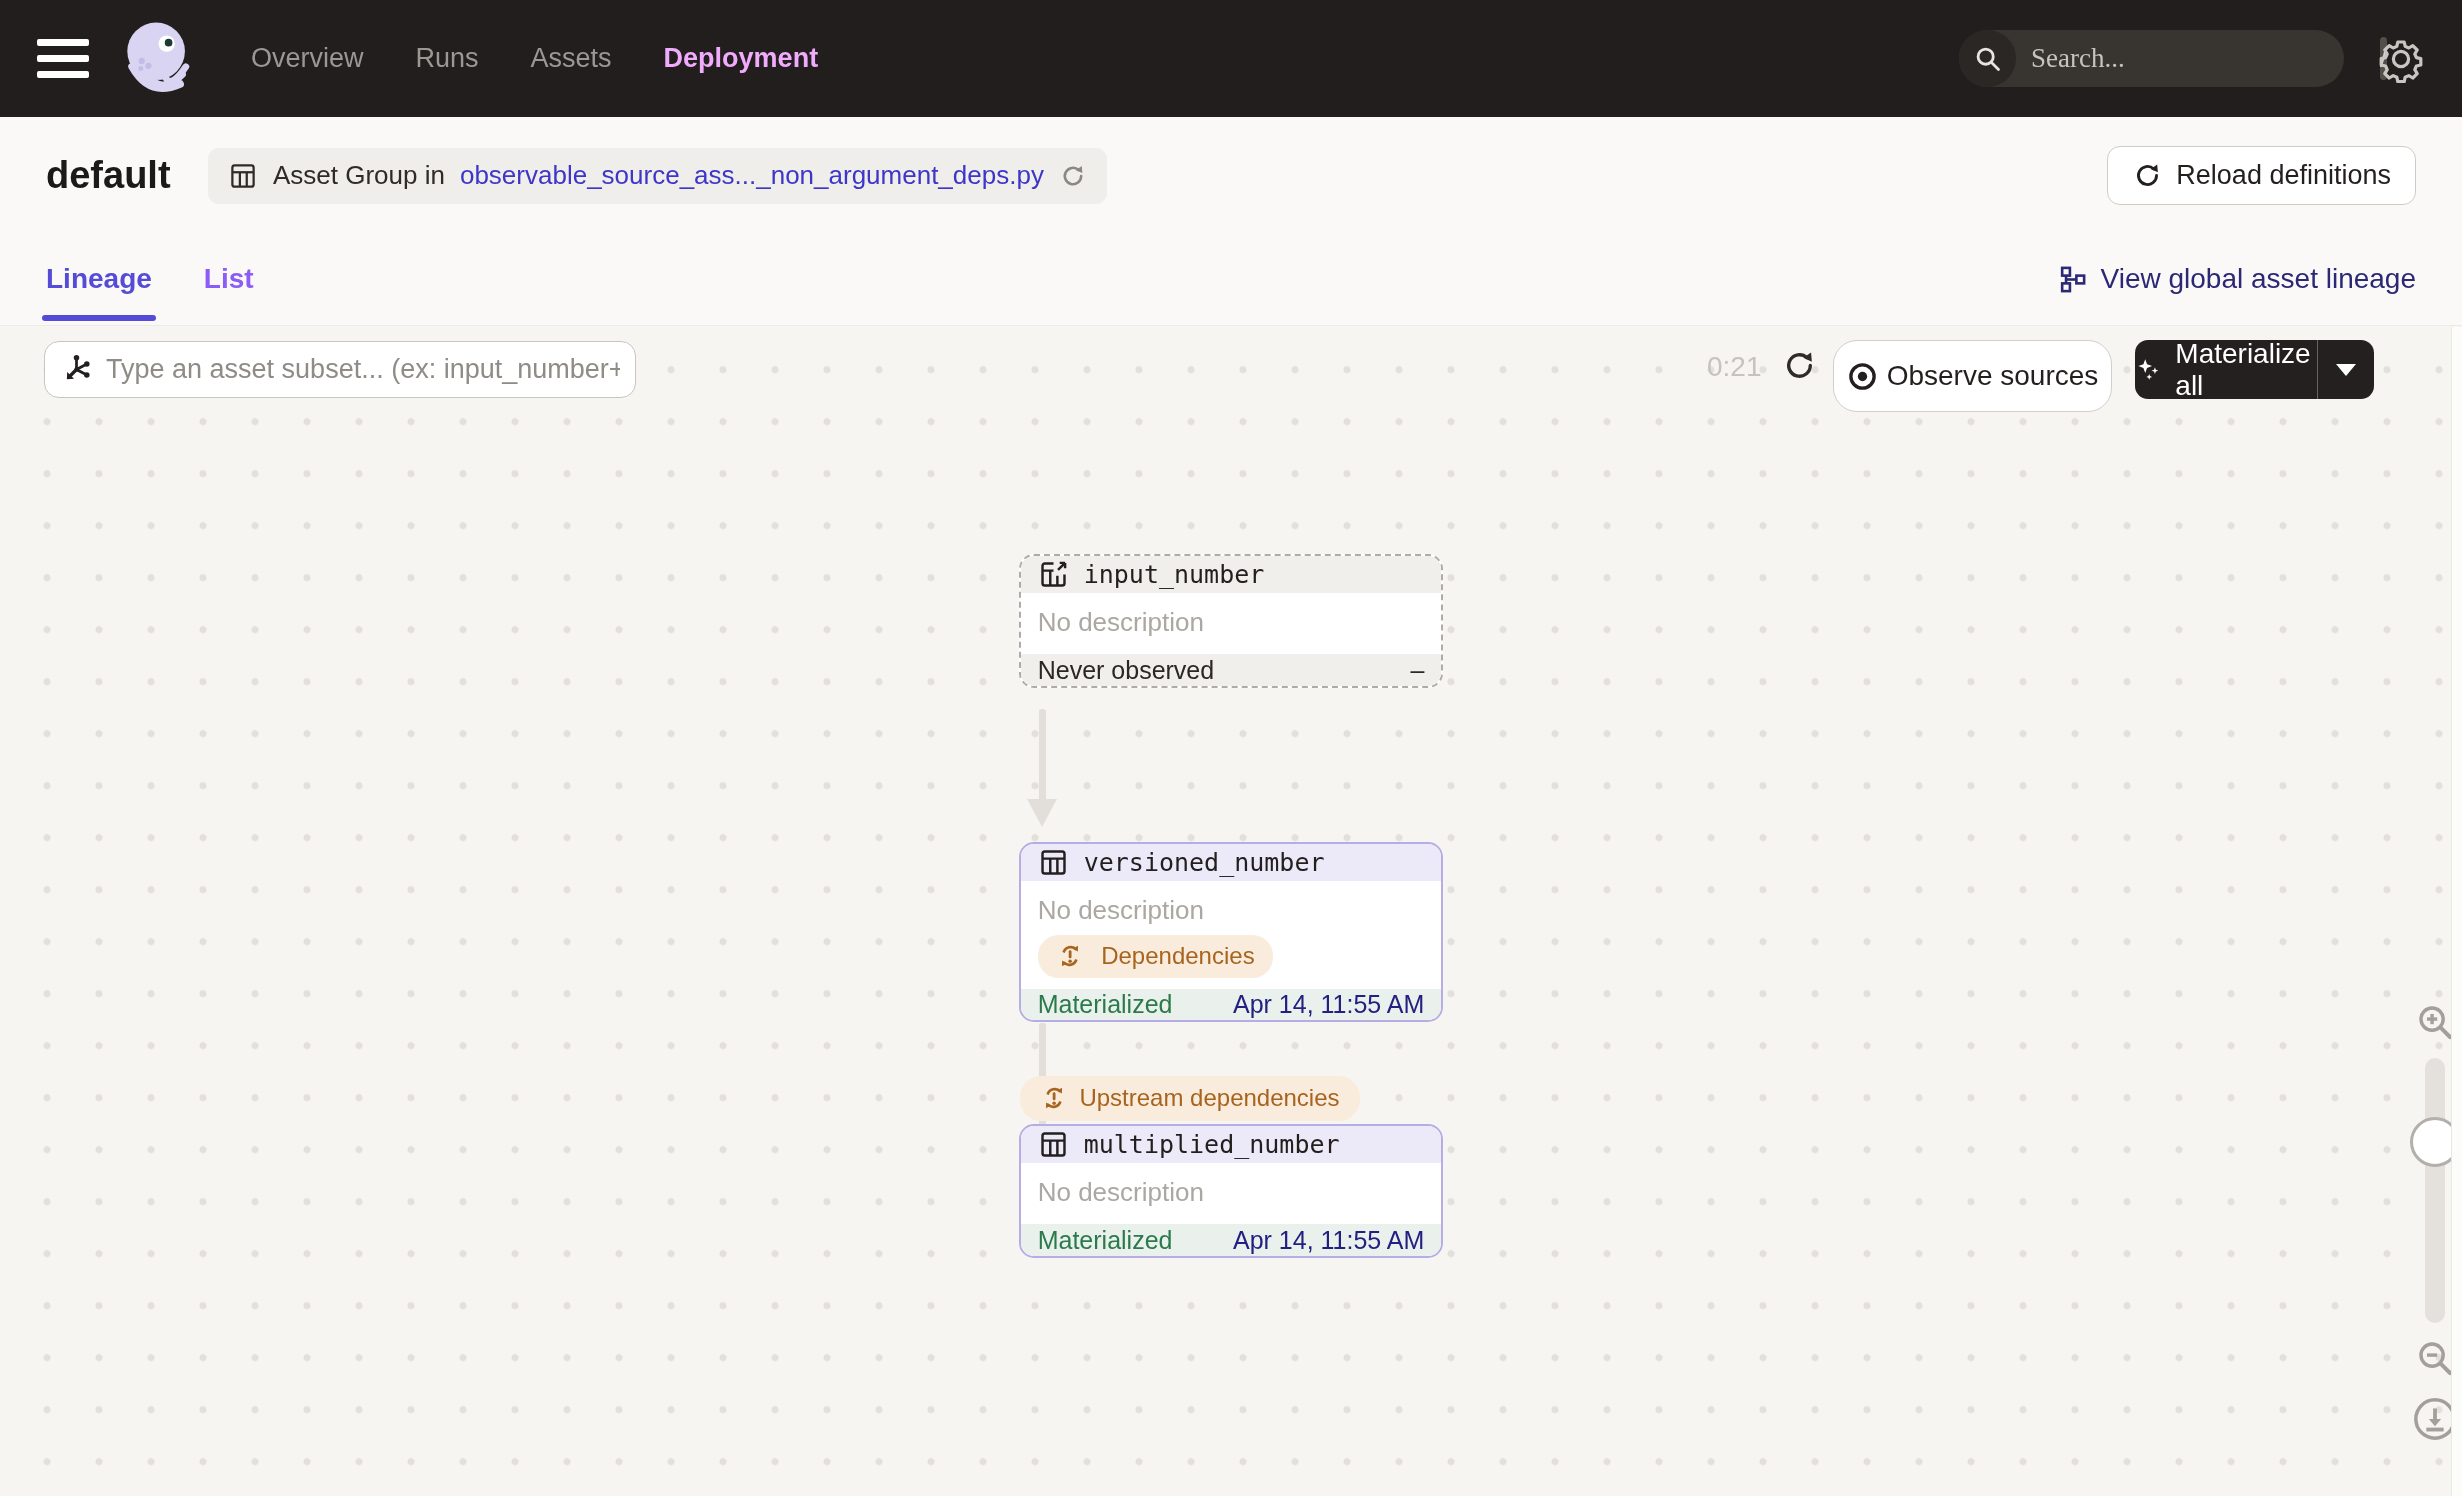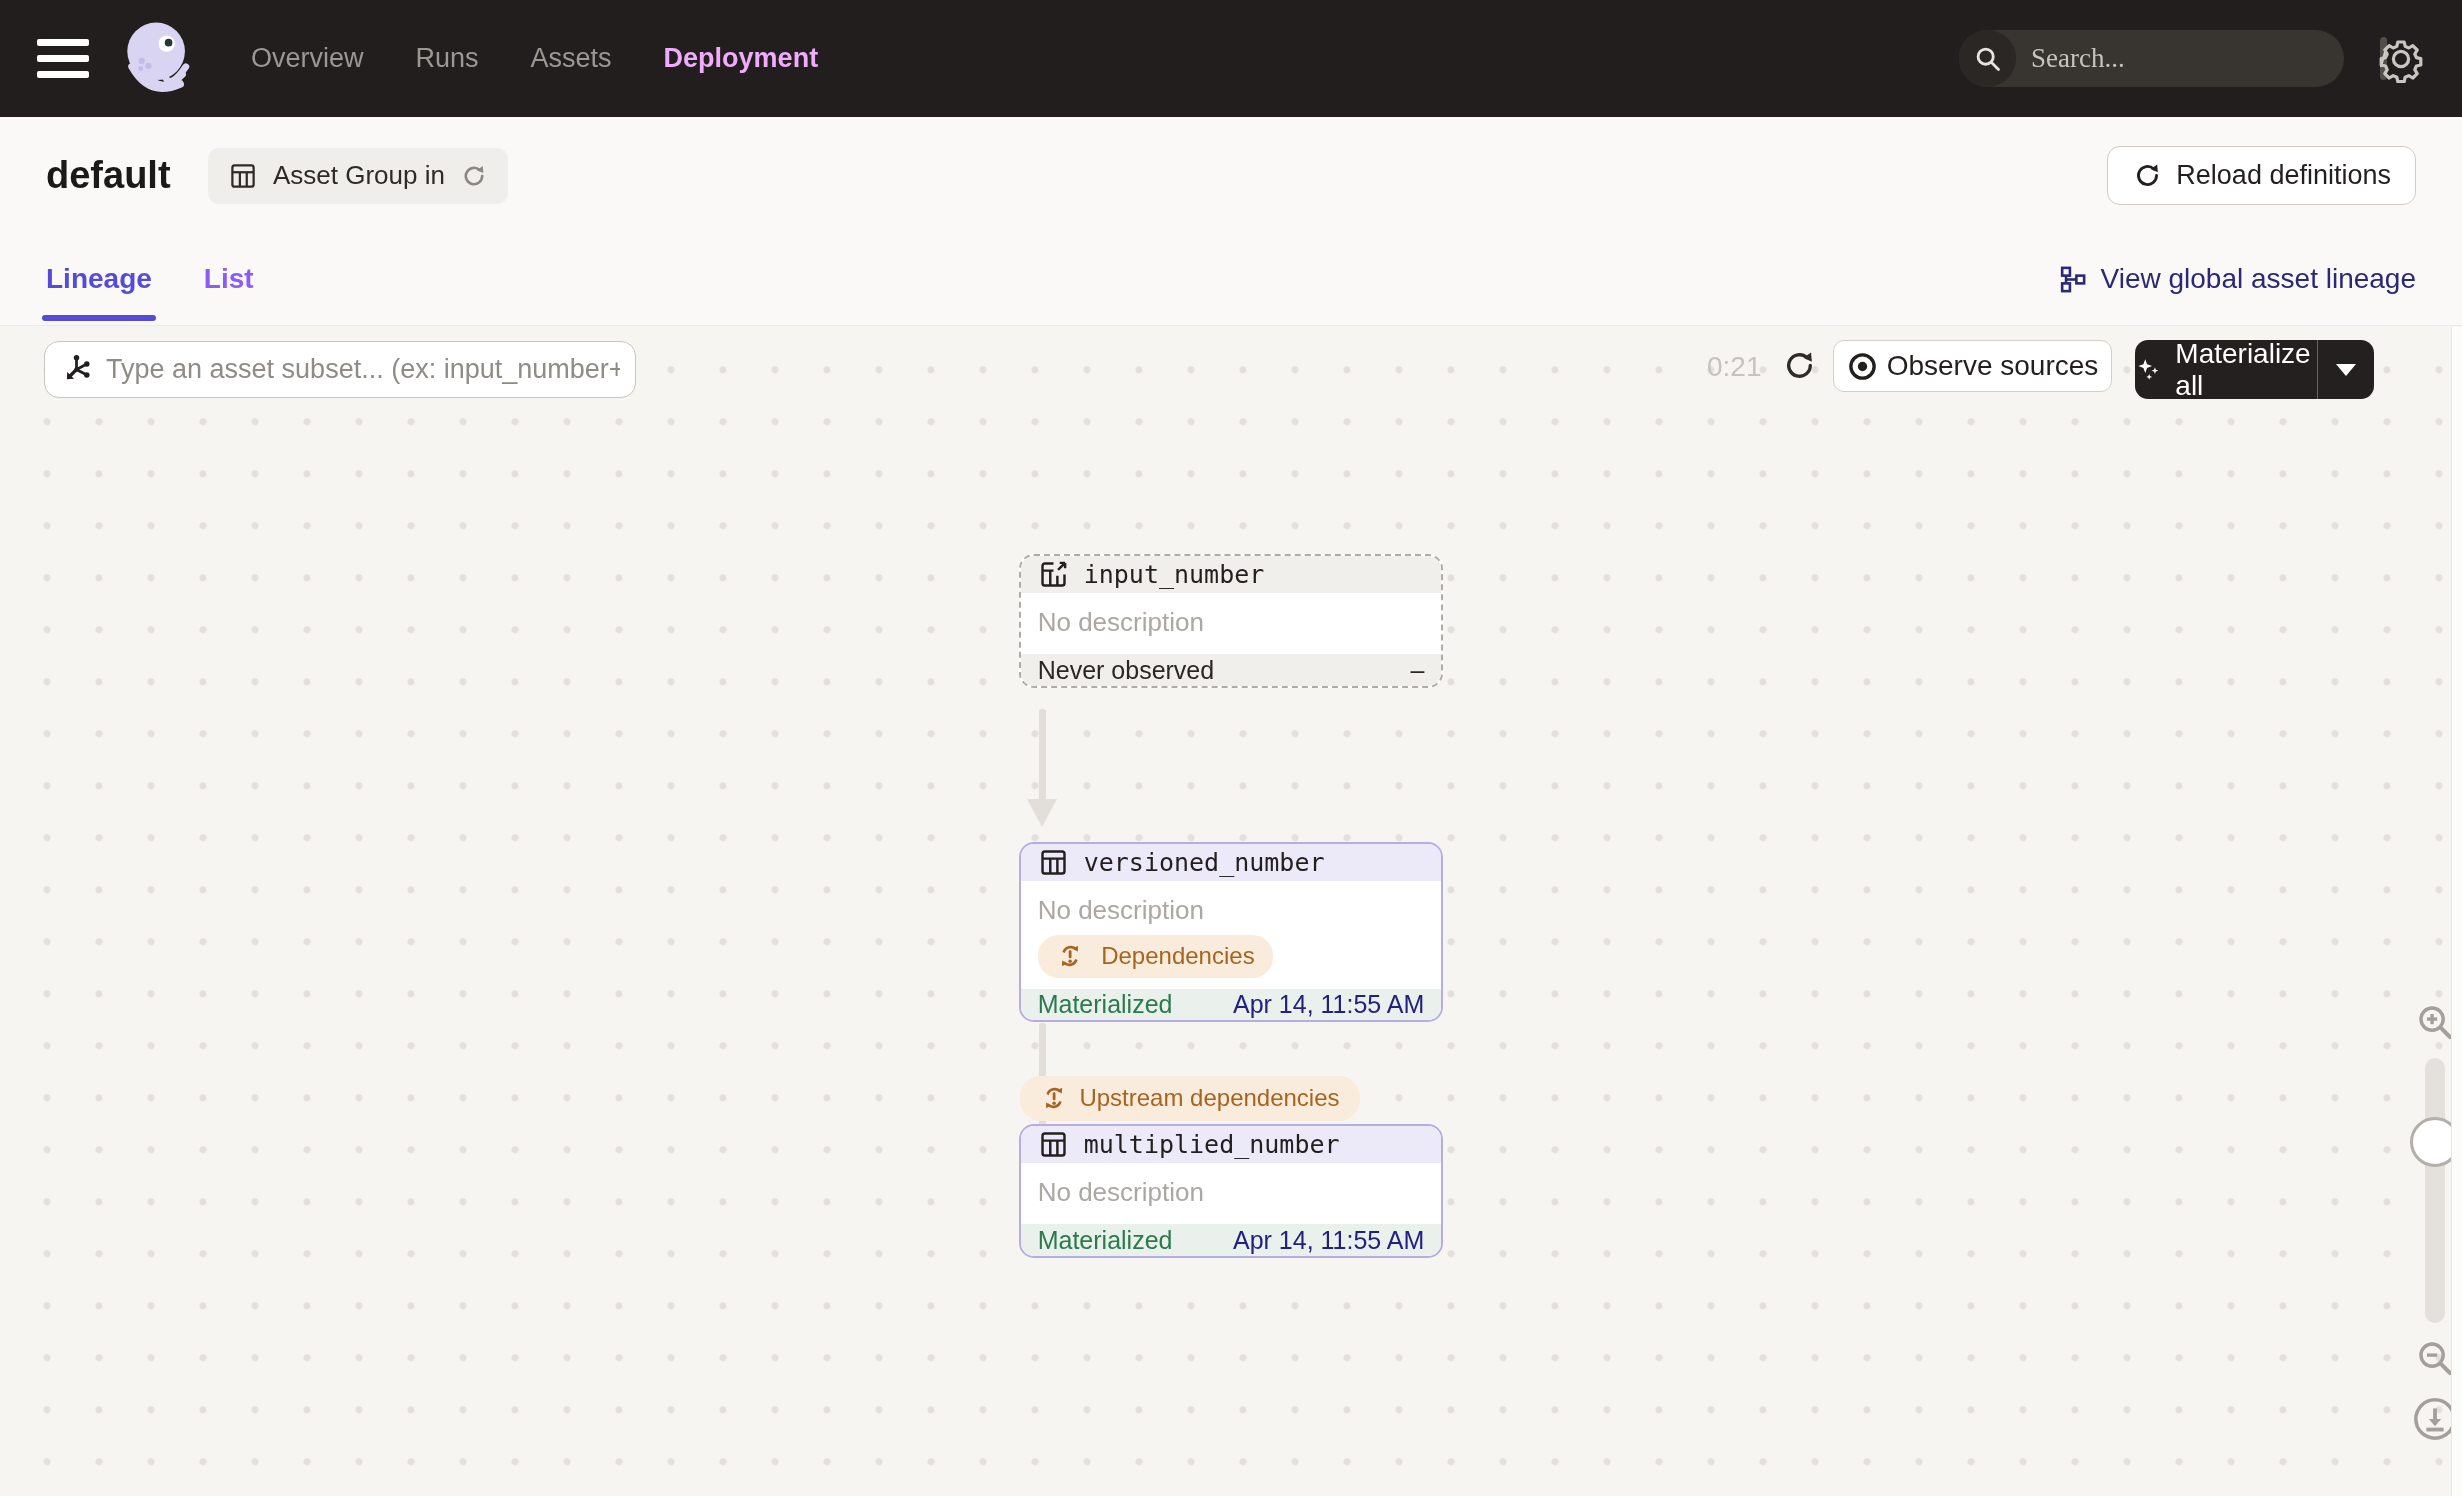--- a/index.html
+++ b/index.html
@@ -71,22 +71,22 @@
   .subset-input {
     position:absolute; left:44px; top:14px; width:592px; height:57px;
     border:1.9px solid #C9C5C0; border-radius:15px; background:#FFFFFF;
     display:flex; align-items:center; gap:13px; padding:0 15px;
   }
   .subset-input input { flex:1; border:none; outline:none; font-size:27px; color:#2E2B28; font-family:"Liberation Sans",sans-serif; min-width:0; }
   .subset-input input::placeholder { color:#8F8B86; }
   .timer { position:absolute; left:1707px; top:24px; font-size:28px; color:#C6C2BC; }
   .toolbar-refresh { position:absolute; left:1781px; top:20.4px; width:37px; height:37px; cursor:pointer; }
   .observe-btn {
-    position:absolute; left:1833px; top:13px; width:279px; height:52px;
-    background:#FFFFFF; border:1.9px solid #D2CFC9; border-radius:11px;
+    position:absolute; left:1833px; top:13px; width:279px; height:72px;
+    background:#FFFFFF; border:1.9px solid #D2CFC9; border-radius:24px;
     display:flex; align-items:center; justify-content:center; gap:9px; font-size:28px; color:#231F1E; cursor:pointer;
   }
   .materialize-btn {
     position:absolute; left:2135px; top:13px; width:239px; height:59px;
     background:#242020; border-radius:13px; color:#FFFFFF;
     display:flex; align-items:stretch; cursor:pointer;
   }
   .materialize-main { flex:1; display:flex; align-items:center; justify-content:center; gap:13px; font-size:28px; }
   .materialize-caret { width:57px; border-left:0.9px solid rgba(255,255,255,0.3); display:flex; align-items:center; justify-content:center; }
   .caret-down { width:0; height:0; border-left:10.2px solid transparent; border-right:10.2px solid transparent; border-top:12px solid #FFFFFF; }
@@ -175,20 +175,21 @@
 <div class="page-header">
   <div class="page-title">default</div>
   <div class="group-pill">
     <svg width="30" height="30" viewBox="0 0 24 24">
       <rect x="3.5" y="3.5" width="17" height="17" rx="1.8" fill="none" stroke="#2E2B28" stroke-width="1.8"></rect>
       <line x1="3.5" y1="9" x2="20.5" y2="9" stroke="#2E2B28" stroke-width="1.8"></line>
       <line x1="9.5" y1="9" x2="9.5" y2="20.5" stroke="#2E2B28" stroke-width="1.8"></line>
       <line x1="15" y1="9" x2="15" y2="20.5" stroke="#2E2B28" stroke-width="1.8"></line>
     </svg>
     <span>Asset Group in</span>
+    <a>observable_source_ass..._non_argument_deps.py</a>
     <svg width="28" height="28" viewBox="0 0 24 24">
       <path d="M19 12a7 7 0 1 1-2.2-5.1" fill="none" stroke="#8A8784" stroke-width="2.2" stroke-linecap="round"></path>
       <polygon points="19.5,3.5 20,9.5 14.5,7" fill="#8A8784"></polygon>
     </svg>
   </div>
   <button class="reload-btn">
     <svg width="31" height="31" viewBox="0 0 24 24">
       <path d="M19 12a7 7 0 1 1-2.2-5.1" fill="none" stroke="#231F1E" stroke-width="2.2" stroke-linecap="round"></path>
       <polygon points="19.5,3.5 20,9.5 14.5,7" fill="#231F1E"></polygon>
     </svg>

